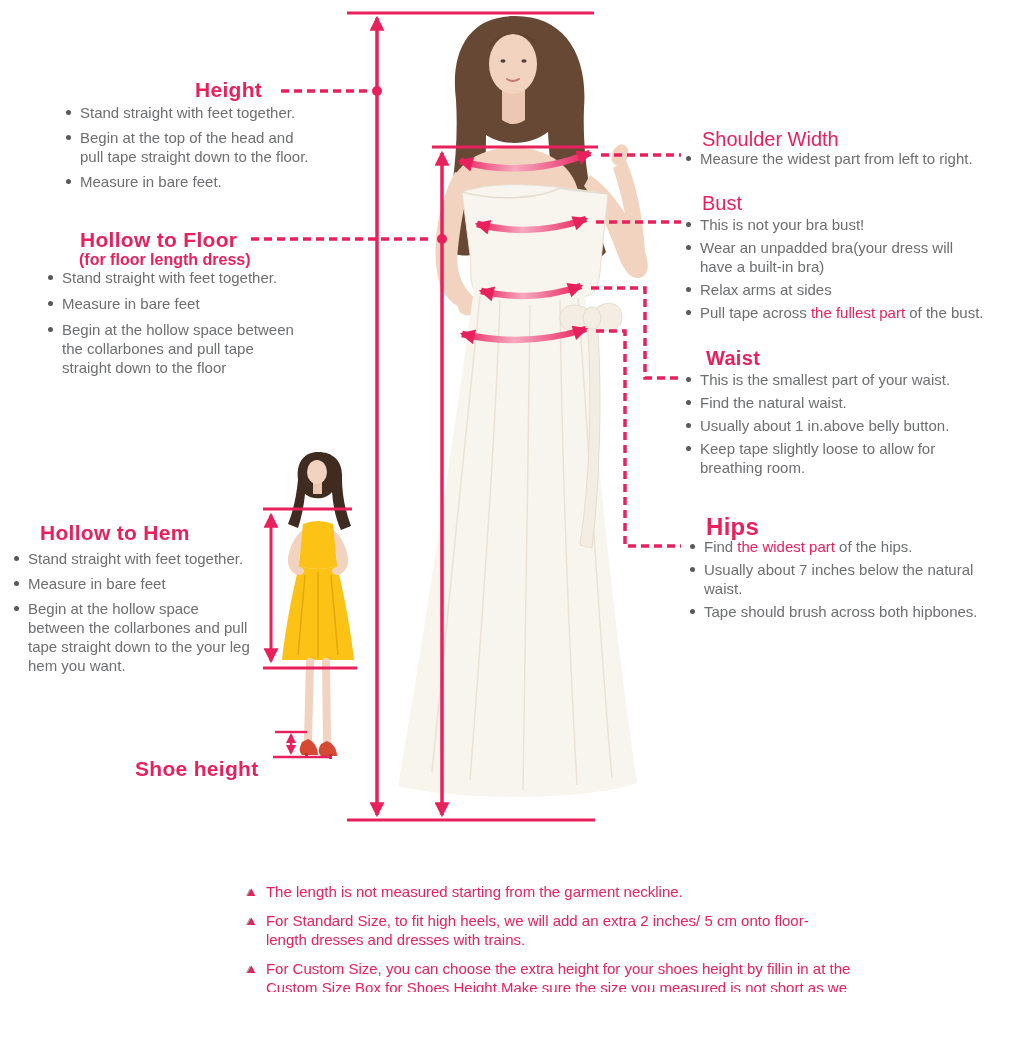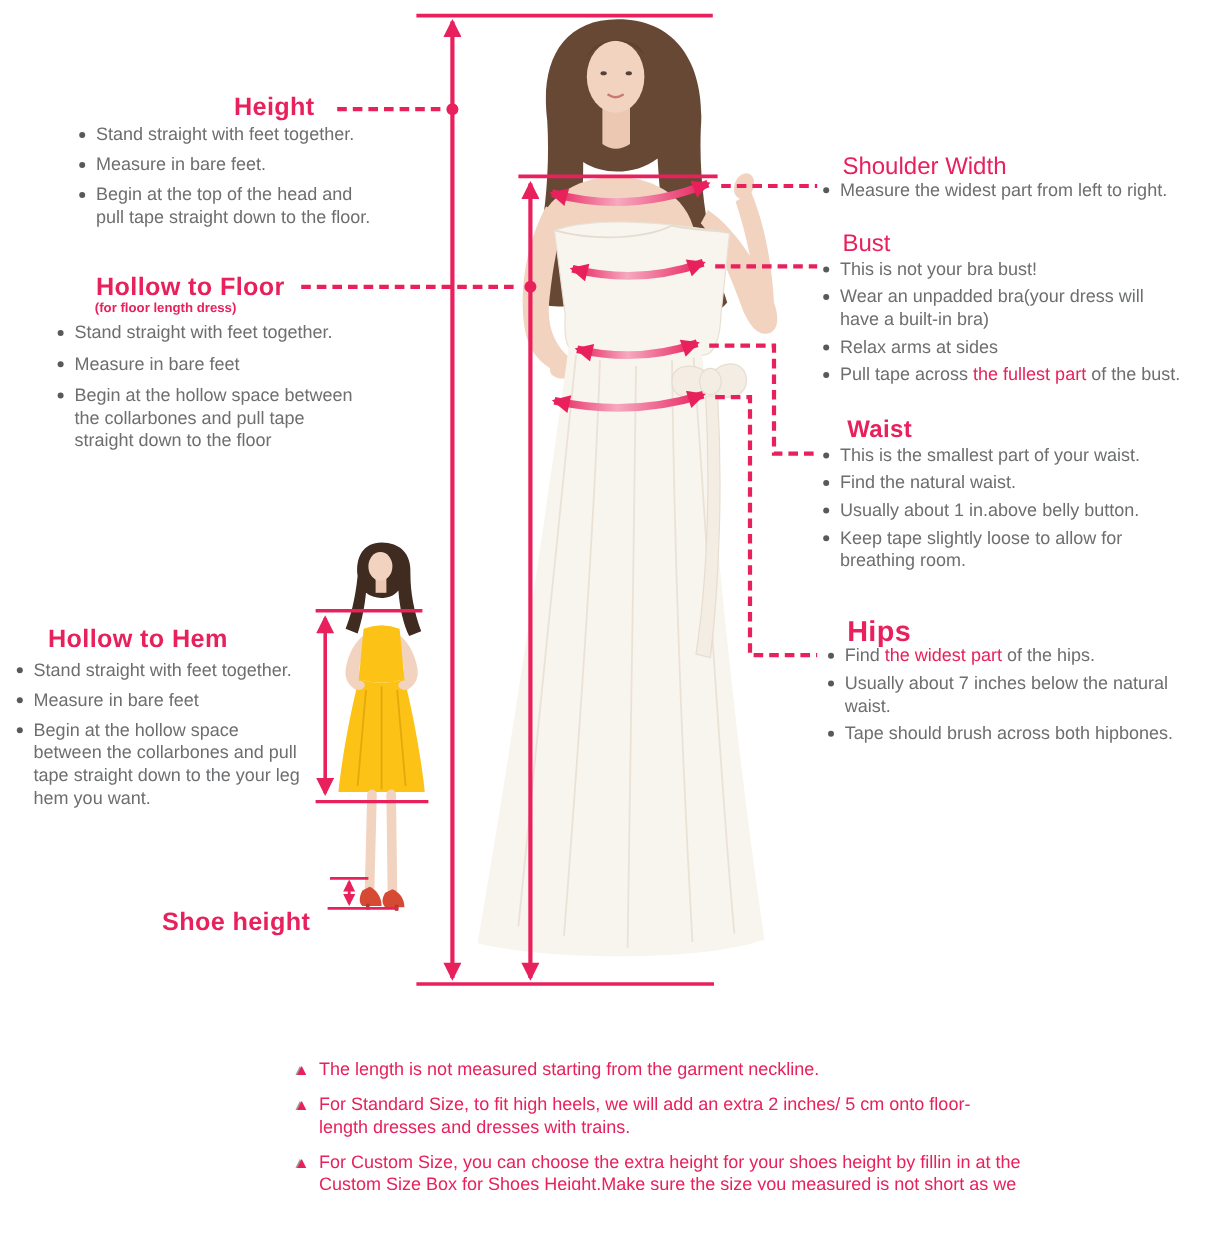--- a/index.html
+++ b/index.html
@@ -4,21 +4,21 @@
 <style>
   html,body{margin:0;padding:0;background:#ffffff;}
   .canvas{
     position:relative;width:1015px;height:992px;background:#ffffff;overflow:hidden;
     font-family:"Liberation Sans","DejaVu Sans",sans-serif;color:#6d6e70;
   }
   svg.layer{position:absolute;left:0;top:0;pointer-events:none;}
   .abs{position:absolute;}
   .sec-title{color:#e8215d;font-weight:bold;font-size:21px;letter-spacing:.3px;white-space:nowrap;}
   .sec-title-light{color:#e8215d;font-weight:normal;font-size:20px;white-space:nowrap;}
-  .sec-sub{color:#e8215d;font-weight:bold;font-size:11px;white-space:nowrap;}
+  .sec-sub{color:#e8215d;font-weight:bold;font-size:16px;white-space:nowrap;}
   ul.blist{list-style:none;margin:0;padding:0;font-size:15px;line-height:19px;color:#6d6e70;}
   ul.blist li{position:relative;padding-left:16px;margin-bottom:6px;}
   ul.blist li::before{content:"";position:absolute;left:2px;top:7px;width:5px;height:5px;border-radius:50%;background:#58595b;}
   ul.blist.tight li{margin-bottom:4px;}
   .hl{color:#e8215d;}
   .w270{max-width:270px;}
   .w292{max-width:292px;}
   .notes{position:absolute;left:245px;top:882px;width:640px;}
   .note{display:flex;align-items:flex-start;margin-bottom:9px;color:#e8215d;font-size:15px;line-height:19.5px;}
   .note .tri{flex:0 0 auto;margin-right:8px;font-size:13px;line-height:19px;color:#e8215d;text-shadow:-1.5px 0 0 #9a9a9a;}
@@ -135,22 +135,22 @@
     <path d="M263,668 H357" stroke="#e8215d" stroke-width="2.8"></path>
 
     <path d="M275,732 H307" stroke="#e8215d" stroke-width="2.4"></path>
     <path d="M291,735 V753" stroke="#e8215d" stroke-width="2.4" marker-start="url(#mS)" marker-end="url(#mS)"></path>
     <path d="M273,757 H332" stroke="#e8215d" stroke-width="2.4"></path>
   </svg>
 
   <div class="abs sec-title" style="left:195px;top:78px;">Height</div>
   <ul class="blist abs" style="left:64px;top:103px;width:252px;">
     <li>Stand straight with feet together.</li>
+    <li>Begin at the top of the head and pull tape straight down to the floor.</li>
     <li>Measure in bare feet.</li>
-    <li>Begin at the top of the head and pull tape straight down to the floor.</li>
   </ul>
 
   <div class="abs sec-title" style="left:80px;top:228px;">Hollow to Floor</div>
   <div class="abs sec-sub" style="left:79px;top:251px;">(for floor length dress)</div>
   <ul class="blist abs" style="left:46px;top:268px;width:256px;">
     <li style="margin-bottom:7px;">Stand straight with feet together.</li>
     <li style="margin-bottom:7px;">Measure in bare feet</li>
     <li>Begin at the hollow space between the collarbones and pull tape straight down to the floor</li>
   </ul>
 

